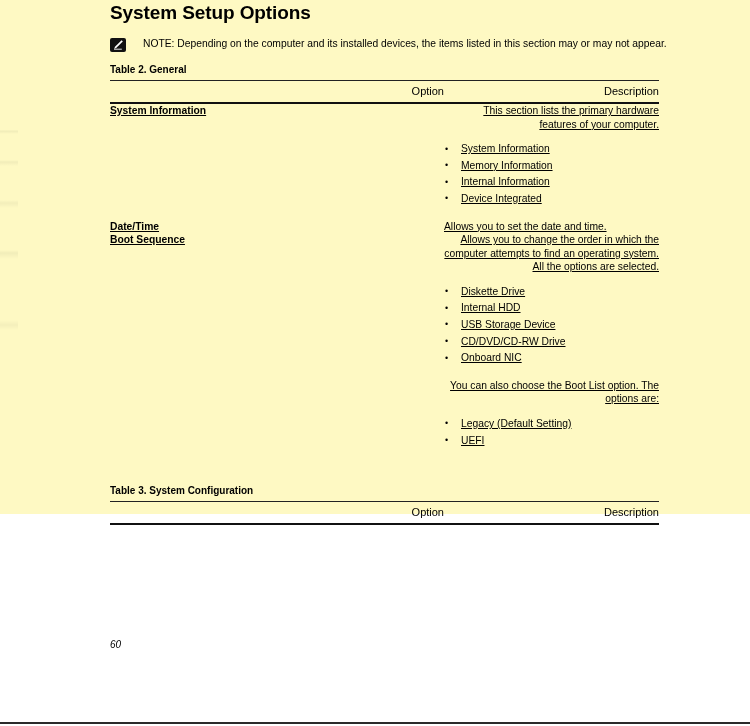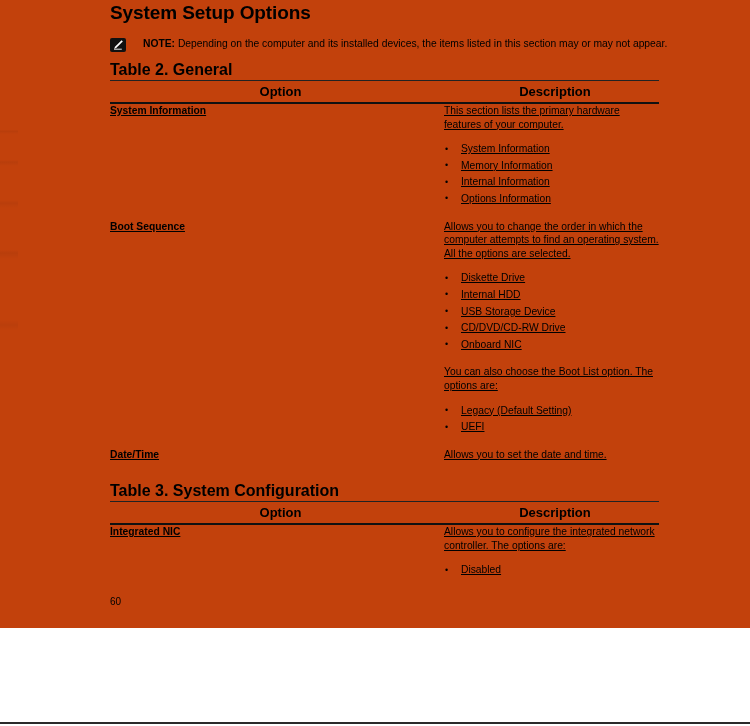--- a/index.html
+++ b/index.html
@@ -16,22 +16,22 @@
     font-family: "Liberation Sans", "DejaVu Sans", sans-serif;
     color: #000000;
     -webkit-font-smoothing: antialiased;
   }
 
   
   .page {
     position: absolute;
     left: 0; top: 0;
     width: 750px;
-    height: 628px;
-    background: #c2410c;
+    height: 514px;
+    background: #fef9c3;
   }
 
   
   .gutter-speckle {
     position: absolute;
     left: 0;
     top: 120px;
     width: 18px;
     height: 650px;
     opacity: 0.10;
@@ -85,25 +85,25 @@
     position: relative;
     margin-top: 1px;
   }
   .note-icon svg { position: absolute; left: 2px; top: 1px; }
   .note-text {
     margin-left: 17px;
     font-size: 10.3px;
     line-height: 14px;
     white-space: nowrap;
   }
-  .note-text b { font-weight: bold; }
+  .note-text b { font-weight: normal; }
 
   
   .table-caption {
-    font-size: 16px;
+    font-size: 10px;
     font-weight: bold;
     margin-top: 11px;
     margin-bottom: 4px;
     line-height: 12px;
   }
 
   
   .rule-thin {
     width: 549px;
     height: 1px;
@@ -118,23 +118,23 @@
   
   .tbl {
     width: 549px;
     border-collapse: collapse;
     table-layout: fixed;
   }
   .tbl col.c-opt { width: 334px; }
   .tbl col.c-desc { width: 215px; }
 
   .tbl th {
-    text-align: center;
-    font-size: 13px;
-    font-weight: bold;
+    text-align: right;
+    font-size: 11px;
+    font-weight: normal;
     padding: 4px 0 4px 7px;
     line-height: 13px;
     vertical-align: bottom;
   }
   .tbl td {
     vertical-align: top;
     font-size: 10.3px;
     line-height: 13.4px;
     padding: 0;
     text-decoration: underline;
@@ -145,20 +145,21 @@
     font-size: 10.4px;
     line-height: 14px;
   }
   .desc-cell {
     padding: 7px 0 0 0;
   }
   .desc-cell p {
     margin: 0 0 0 0;
     font-size: 10.3px;
     line-height: 13.6px;
+    text-align: right;
   }
 
   ul.bullets {
     list-style: none;
     margin: 10px 0 0 0;
     padding: 0;
   }
   ul.bullets li {
     position: relative;
     padding-left: 17px;
@@ -172,23 +173,24 @@
     top: -0.5px;
     font-size: 9px;
   }
 
   .spacer-after-list { height: 12px; }
 
   
   .folio {
     position: absolute;
     left: 110px;
-    top: 596px;
+    top: 639px;
     font-size: 10px;
     line-height: 12px;
+    font-style: italic;
   }
 
   .bottom-rule {
     position: absolute;
     left: 0;
     top: 722px;
     width: 750px;
     height: 2px;
     background: #2b2b2b;
   }
@@ -241,26 +243,31 @@
       <tbody>
 
         <tr>
           <td class="opt-cell">System Information</td>
           <td class="desc-cell">
             <p>This section lists the primary hardware features of your computer.</p>
             <ul class="bullets">
               <li>System Information</li>
               <li>Memory Information</li>
               <li>Internal Information</li>
-              <li>Options Information</li>
+              <li>Device Integrated</li>
             </ul>
             <div class="spacer-after-list"></div>
           </td>
         </tr>
 
+
+        <tr>
+          <td class="opt-cell">Date/Time</td>
+          <td class="desc-cell">Allows you to set the date and time.</td>
+        </tr>
 
         <tr>
           <td class="opt-cell">Boot Sequence</td>
           <td class="desc-cell">
             <p>Allows you to change the order in which the computer attempts to find an operating system. All the options are selected.</p>
             <ul class="bullets">
               <li>Diskette Drive</li>
               <li>Internal HDD</li>
               <li>USB Storage Device</li>
               <li>CD/DVD/CD-RW Drive</li>
@@ -268,25 +275,20 @@
             </ul>
             <p style="margin-top:12px">You can also choose the Boot List option. The options are:</p>
             <ul class="bullets">
               <li>Legacy (Default Setting)</li>
               <li>UEFI</li>
             </ul>
             <div class="spacer-after-list"></div>
           </td>
         </tr>
 
-        <tr>
-          <td class="opt-cell">Date/Time</td>
-          <td class="desc-cell">Allows you to set the date and time.</td>
-        </tr>
-
       </tbody>
     </table>
 
     <div class="table-caption" style="margin-top:24px">Table 3. System Configuration</div>
 
     <div class="rule-thin"></div>
 
     <table class="tbl">
       <colgroup>
           <col class="c-opt">
@@ -295,37 +297,20 @@
       <thead>
         <tr>
           <th>Option</th>
           <th>Description</th>
         </tr>
       </thead>
     </table>
 
     <div class="rule-thick"></div>
 
-    <table class="tbl">
-      <colgroup>
-          <col class="c-opt">
-          <col class="c-desc">
-        </colgroup>
-      <tbody>
-        <tr>
-          <td class="opt-cell">Integrated NIC</td>
-          <td class="desc-cell">
-            <p>Allows you to configure the integrated network controller. The options are:</p>
-            <ul class="bullets">
-              <li>Disabled</li>
-            </ul>
-          </td>
-        </tr>
-      </tbody>
-    </table>
 
   </div>
 
   <div class="folio">60</div>
 
   <div class="bottom-rule"></div>
 
 </div>
 
 </body></html>

